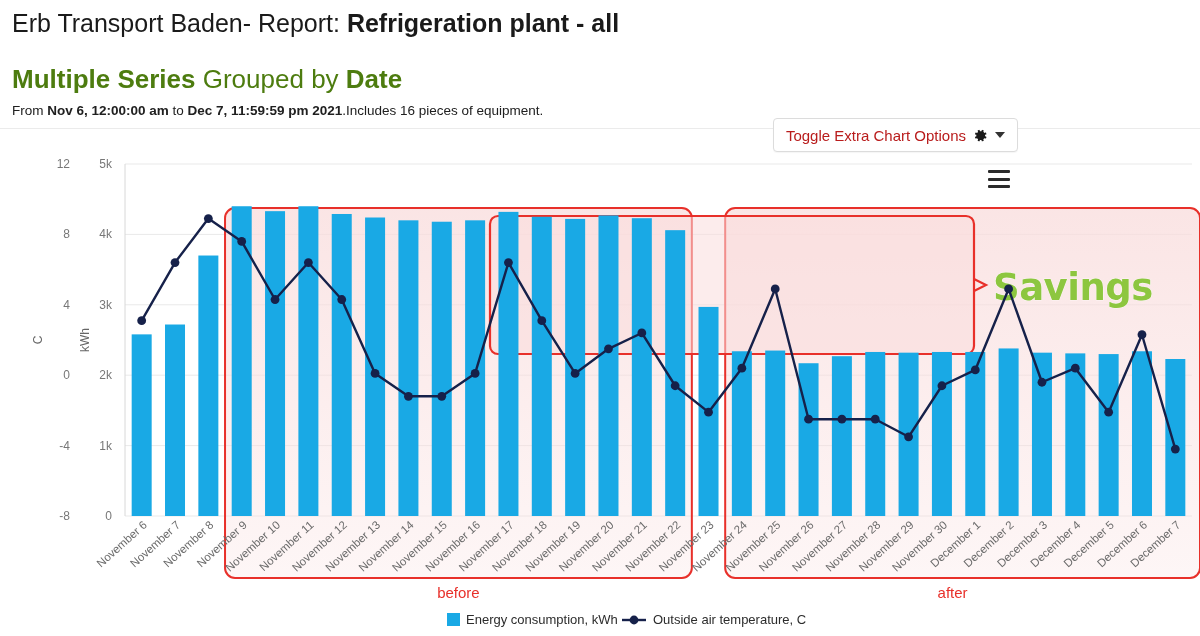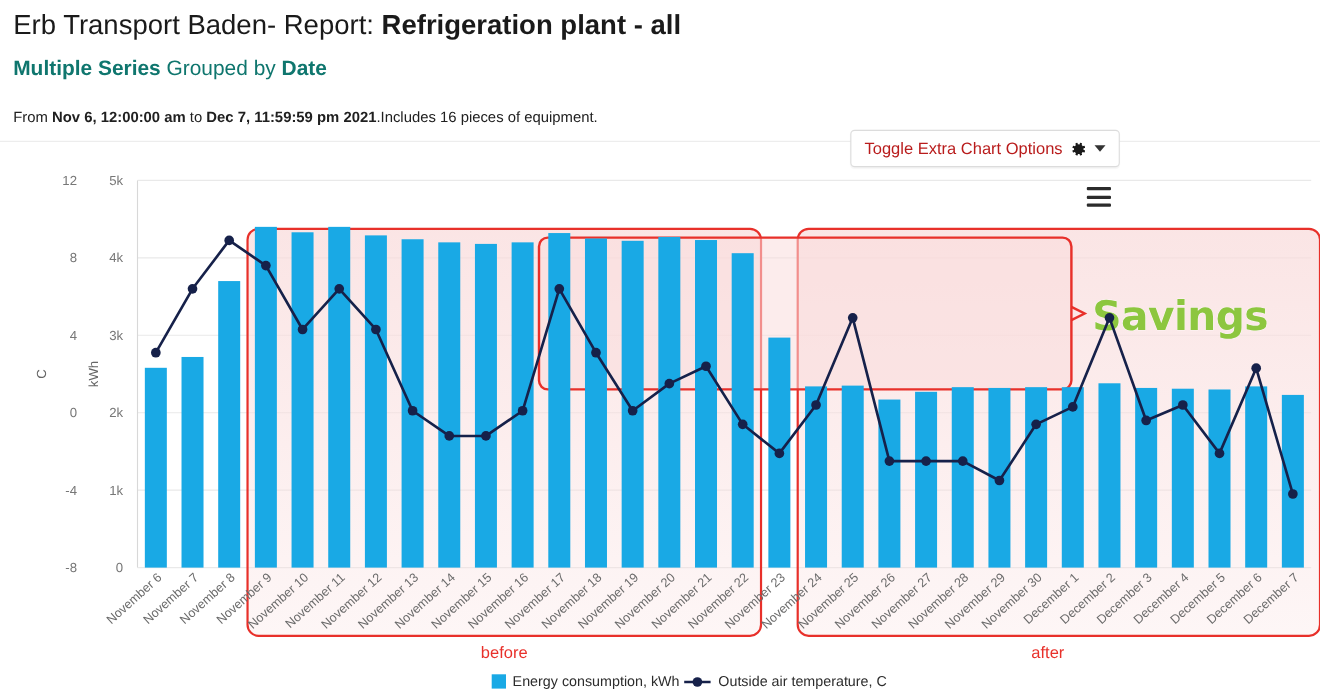--- a/index.html
+++ b/index.html
@@ -16,26 +16,26 @@
     background: #fff;
   }
   
   .hdr { position: absolute; left: 12px; top: 4px; width: 1180px; }
   .title {
     font-size: 25px; color: #1a1a1a; line-height: 38px;
     white-space: nowrap;
   }
   .title .strong { font-weight: bold; }
   .subtitle {
-    font-size: 19px; color: #0f766e; line-height: 30px; margin-top: 6px;
+    font-size: 26px; color: #4d7c0f; line-height: 30px; margin-top: 22px;
     white-space: nowrap;
   }
   .subtitle .strong { font-weight: bold; }
   .range {
-    font-size: 13.5px; color: #202020; line-height: 20px; margin-top: 19px;
+    font-size: 13.5px; color: #202020; line-height: 20px; margin-top: 7px;
     white-space: nowrap;
   }
   .range .strong { font-weight: bold; }
 
   
   .toggle-btn {
     position: absolute; right: 6px; top: 118px;
     height: 34px; padding: 0 12px;
     display: flex; align-items: center; gap: 7px;
     background: #fff; border: 1px solid #dcdcdc; border-radius: 4px;

